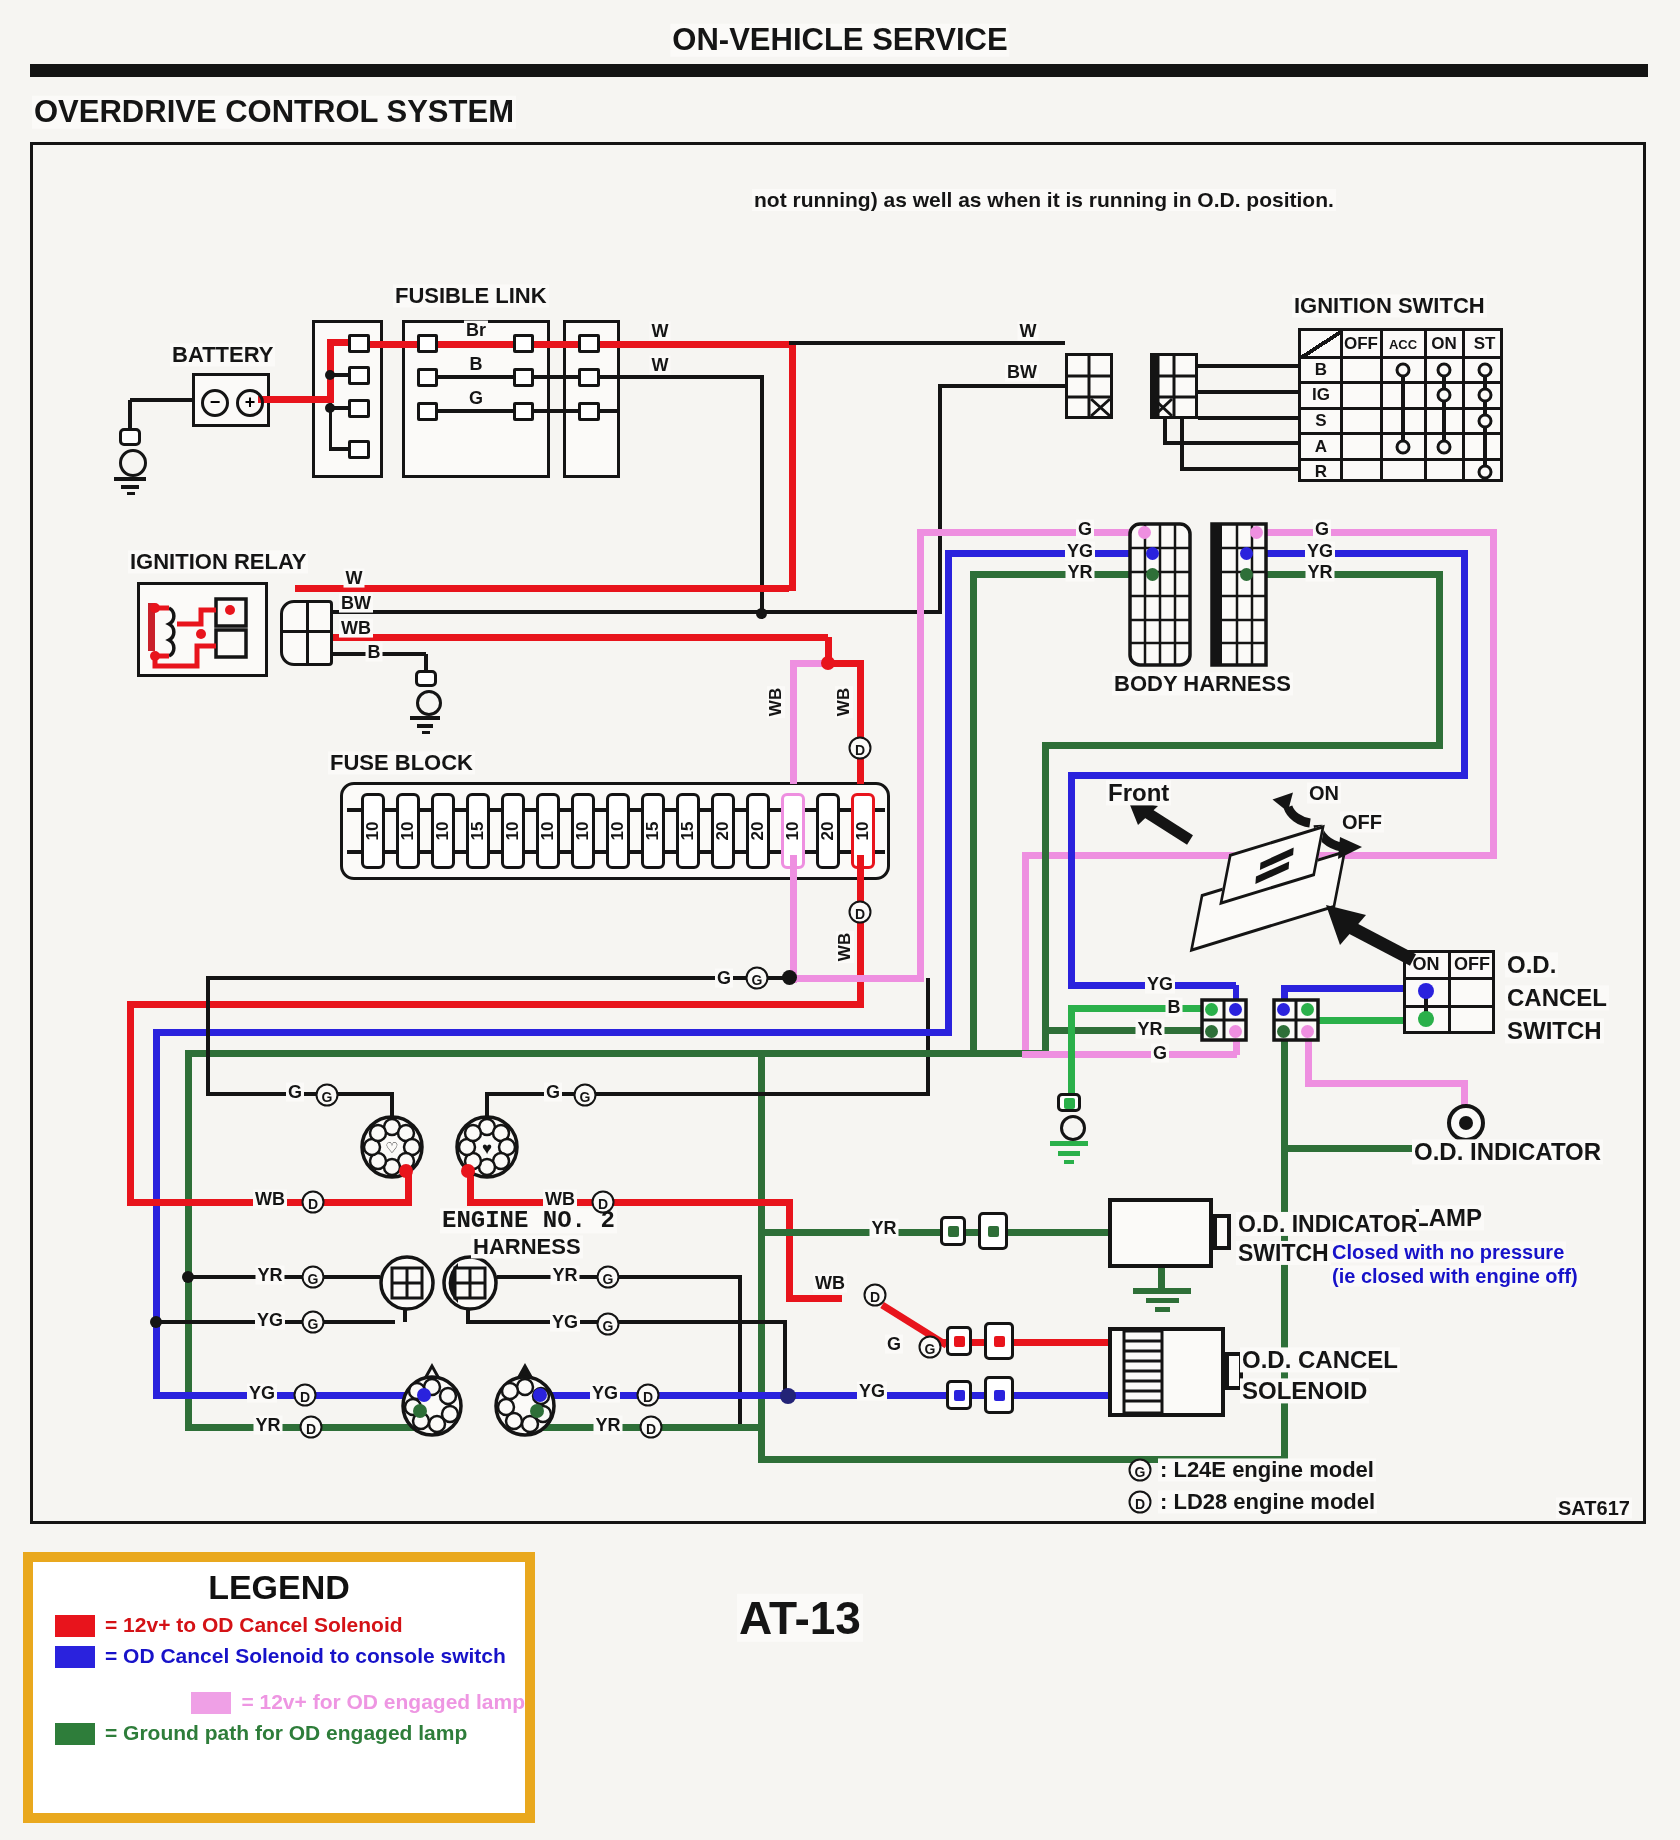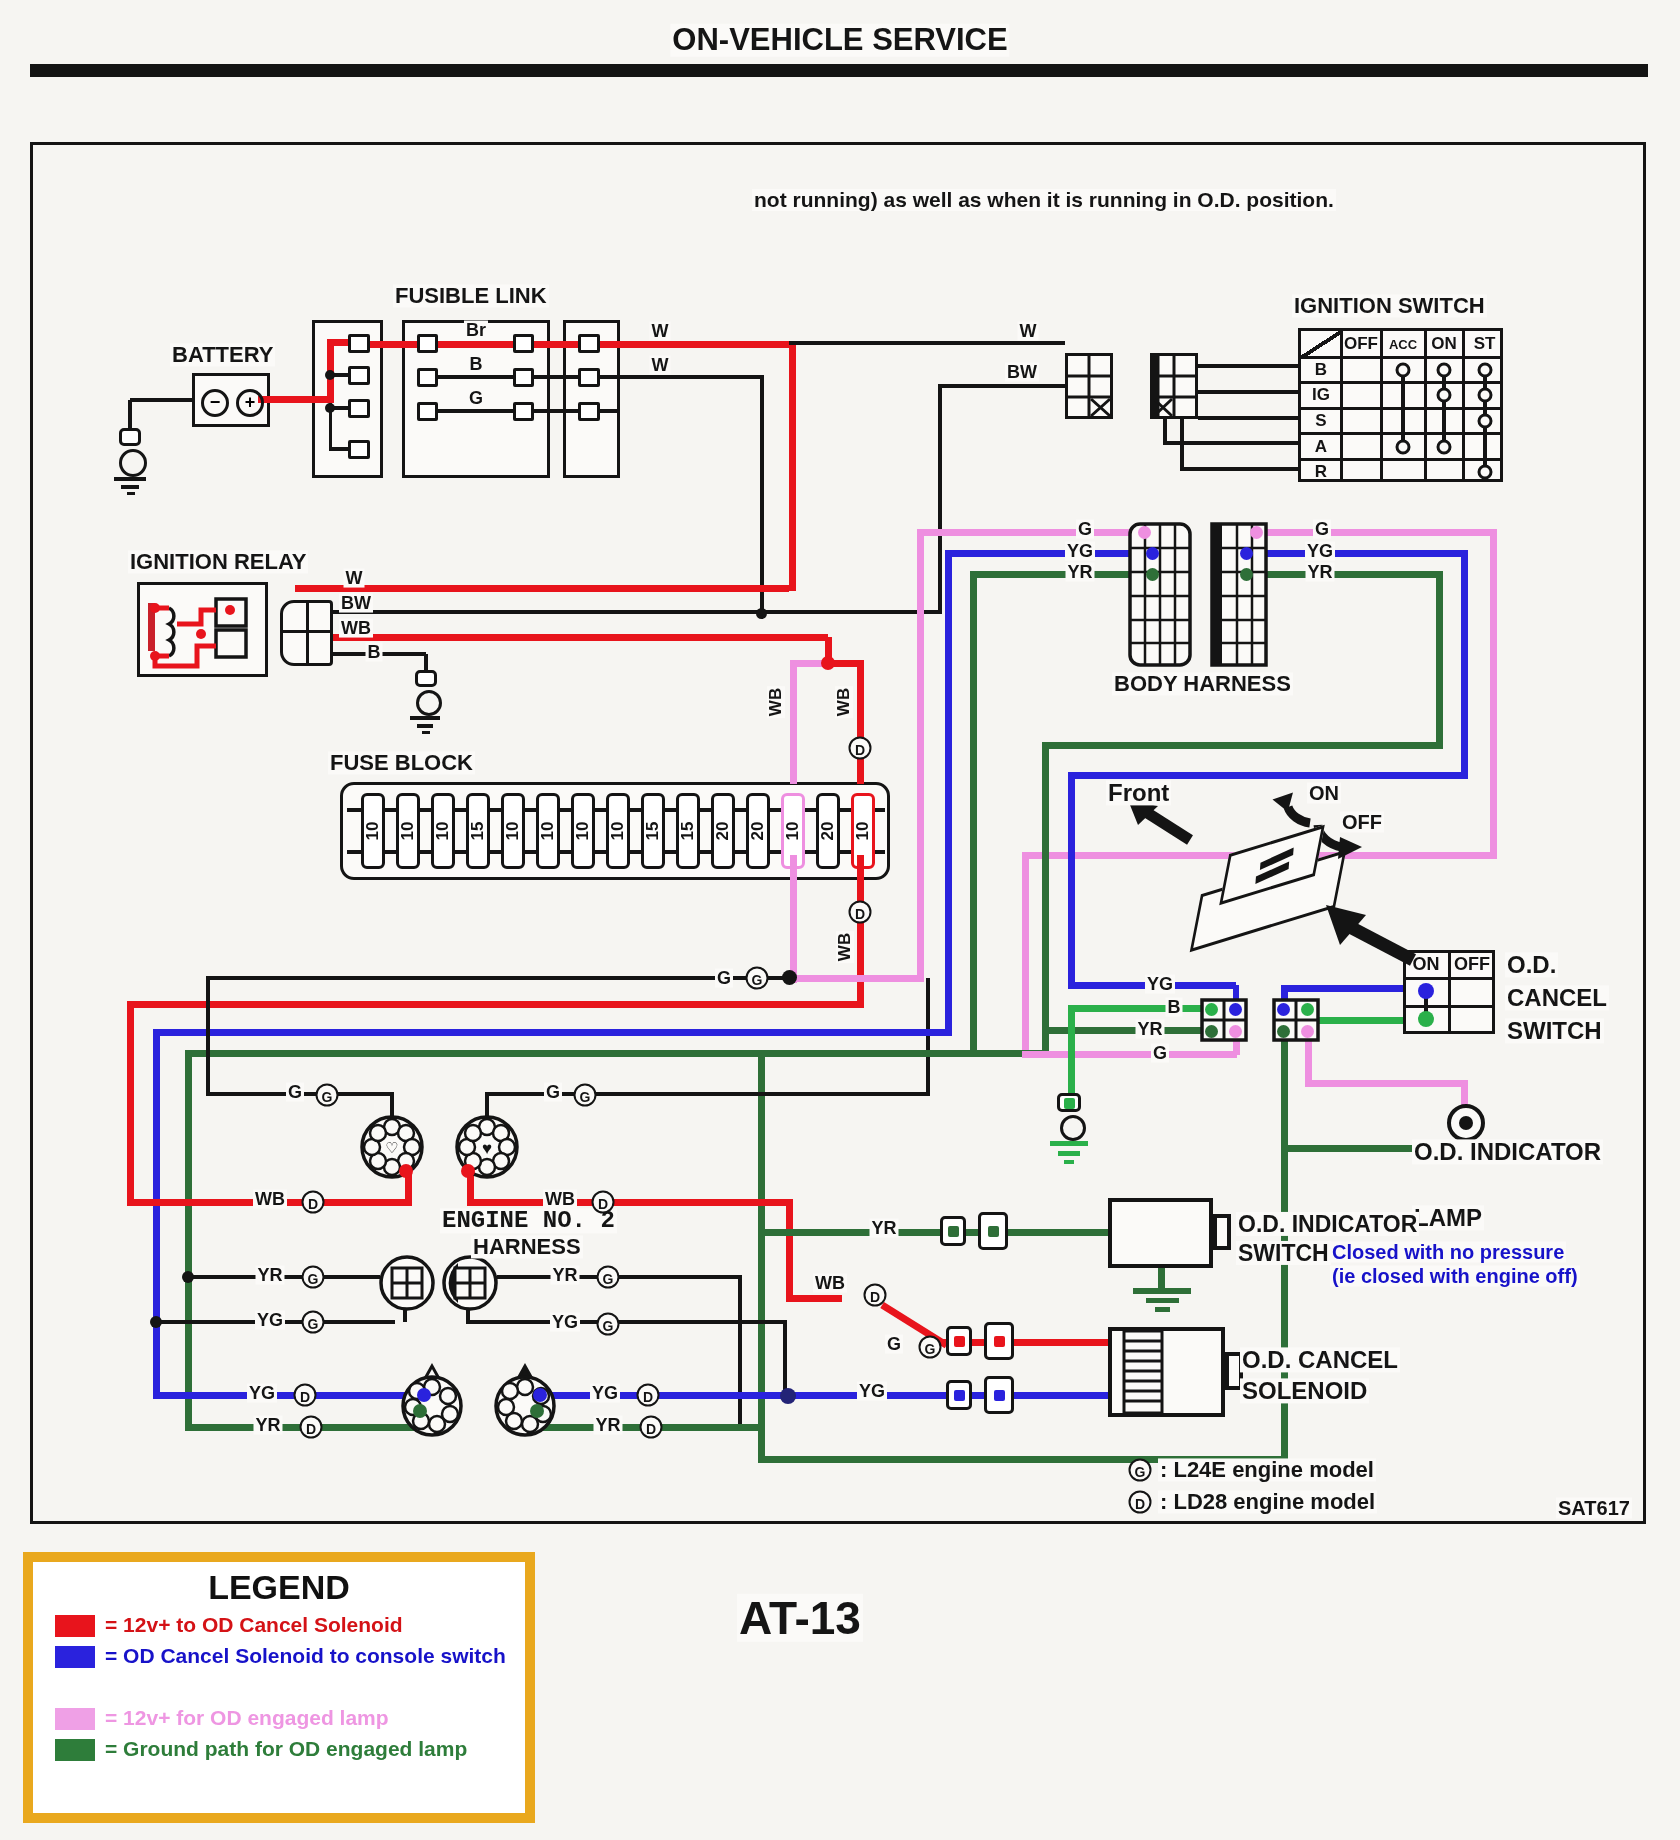--- a/index.html
+++ b/index.html
@@ -540,25 +540,26 @@
       <line x1="0" y1="70" x2="38" y2="70"></line>
     </g>
   </svg>
   <div class="box" style="left:1225px;top:1352px;width:18px;height:38px;border-width:4px;z-index:4"></div>
 
   <div id="legend">
     <div class="ttl">LEGEND</div>
     <div id="legend-items">
         <div class="litem"><span class="sw" style="background: rgb(232, 20, 28);"></span><span style="color: rgb(212, 18, 22);">= 12v+ to OD Cancel Solenoid</span></div>
         <div class="litem"><span class="sw" style="background: rgb(42, 34, 221);"></span><span style="color: rgb(23, 18, 201);">= OD Cancel Solenoid to console switch</span></div>
-        <div class="litem" style="margin-top: 36px;"><span class="sw" style="background: rgb(239, 160, 230);"></span><span style="color: rgb(238, 150, 226);">= 12v+ for OD engaged lamp</span></div>
+        <div class="litem" style="margin-top: 20px; text-align: right;"><span class="sw" style="background: rgb(239, 160, 230);"></span><span style="color: rgb(238, 150, 226);">= 12v+ for OD engaged lamp</span></div>
         <div class="litem"><span class="sw" style="background: rgb(46, 125, 58);"></span><span style="color: rgb(46, 125, 58);">= Ground path for OD engaged lamp</span></div>
       </div>
   </div>
 <span class="lbl" style="left: 840px; top: 40px; font-size: 31px;">ON-VEHICLE SERVICE</span>
+    <span class="lbl la" style="left: 32px; top: 112px; font-size: 31px;">OVERDRIVE CONTROL SYSTEM</span>
     <span class="lbl la" style="left: 752px; top: 200px; font-size: 21px;">not running) as well as when it is running in O.D. position.</span>
     <span class="lbl la" style="left: 170px; top: 355px; font-size: 22px;">BATTERY</span>
     <span class="lbl la" style="left: 393px; top: 296px; font-size: 22px;">FUSIBLE LINK</span>
     <span class="lbl la" style="left: 1292px; top: 306px; font-size: 22px;">IGNITION SWITCH</span>
     <span class="lbl la" style="left: 128px; top: 562px; font-size: 22px;">IGNITION RELAY</span>
     <span class="lbl la" style="left: 328px; top: 763px; font-size: 22px;">FUSE BLOCK</span>
     <span class="lbl la" style="left: 1112px; top: 684px; font-size: 22px;">BODY HARNESS</span>
     <span class="lbl la" style="left: 440px; top: 1221px; font-size: 24px; font-family: Liberation Mono, monospace;">ENGINE NO. 2</span>
     <span class="lbl la" style="left: 440px; top: 1247px; font-size: 22px; margin-left: 31px;">HARNESS</span>
     <span class="lbl la" style="left: 1106px; top: 793px; font-size: 24px;">Front</span>

